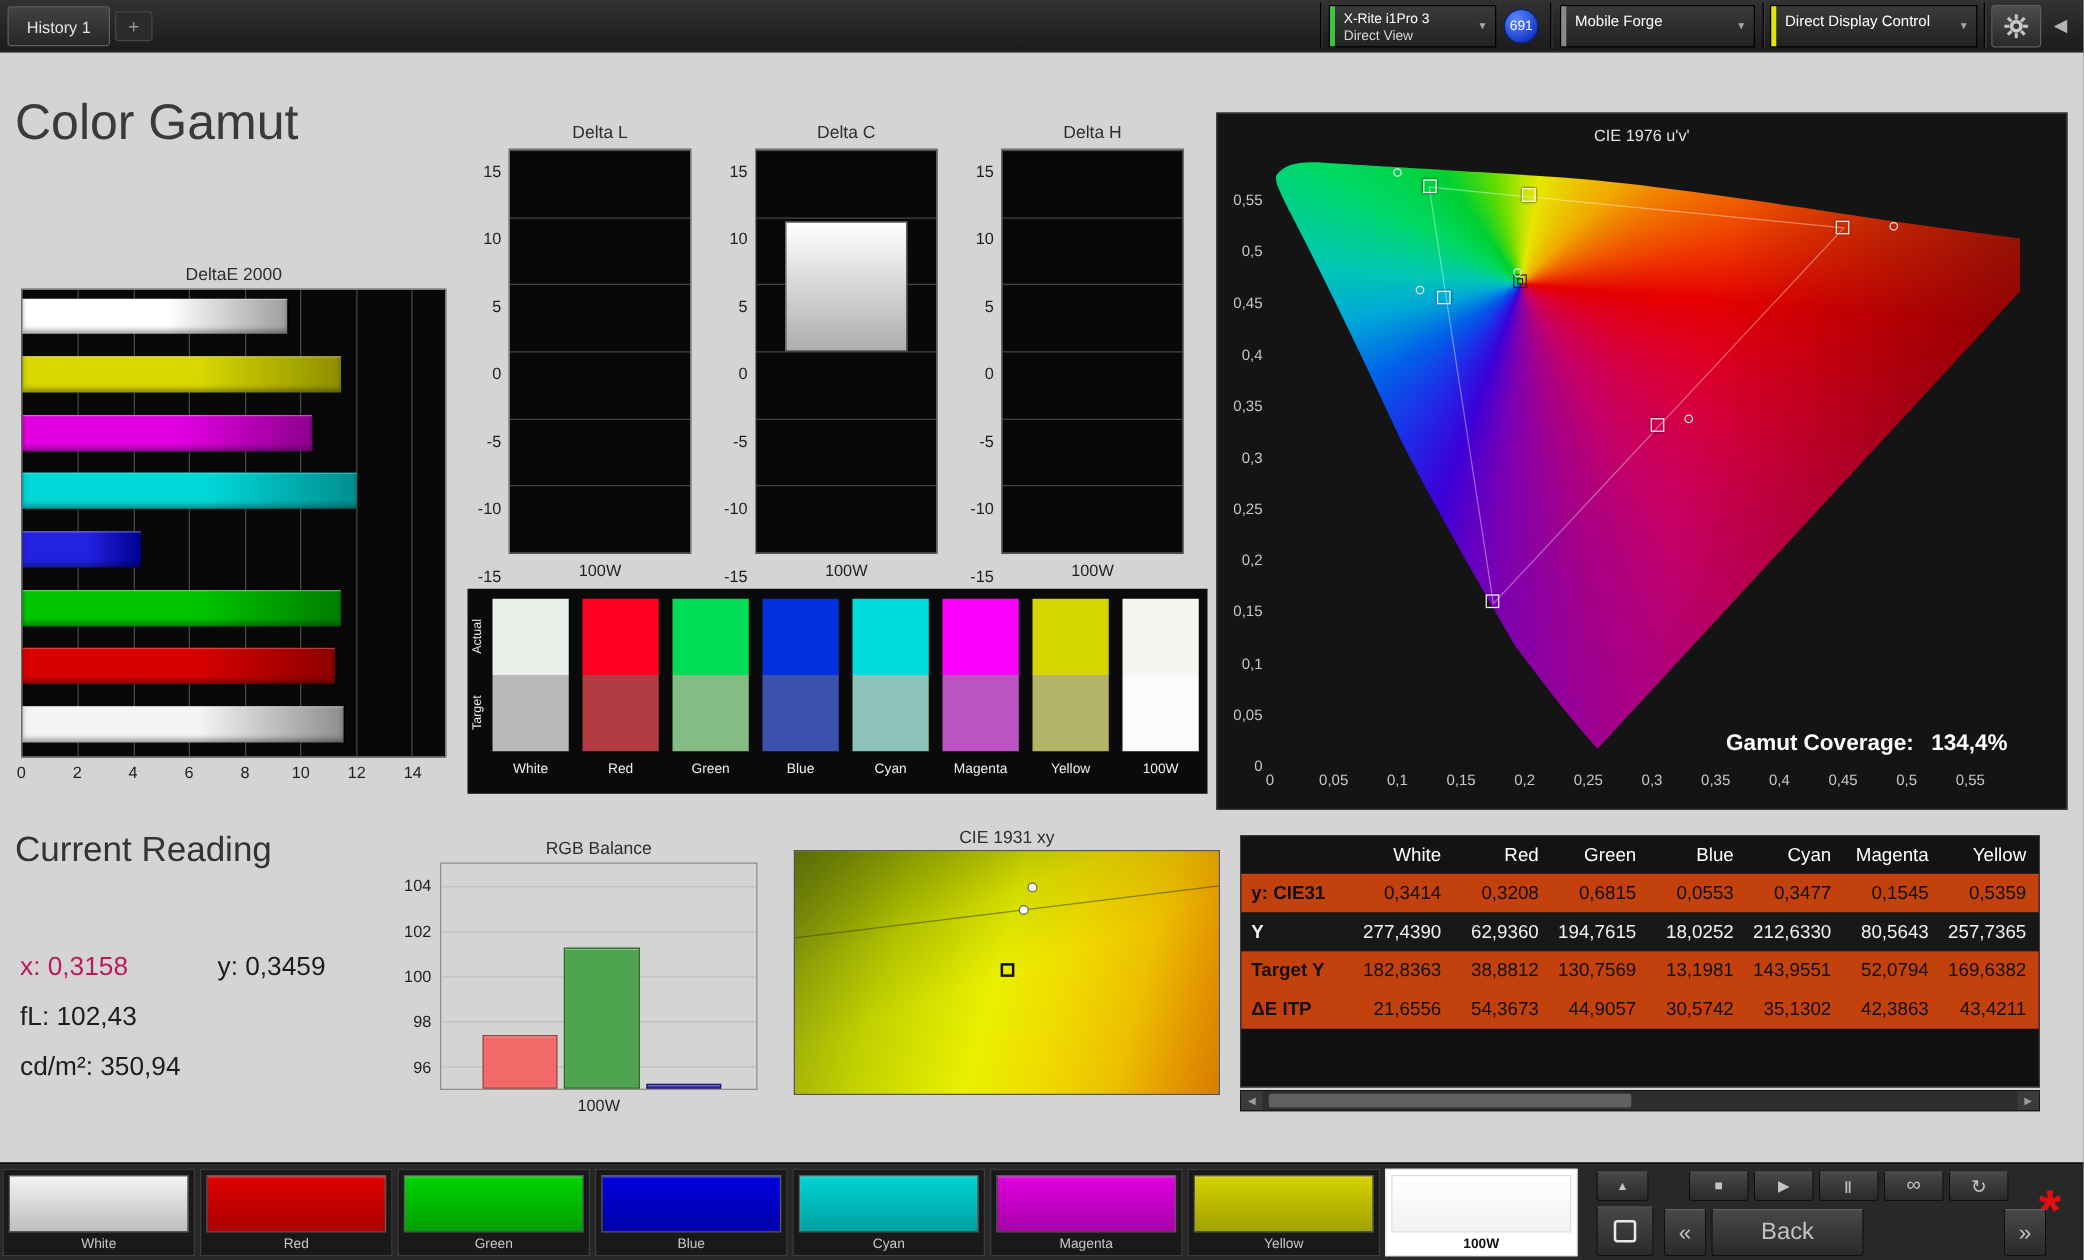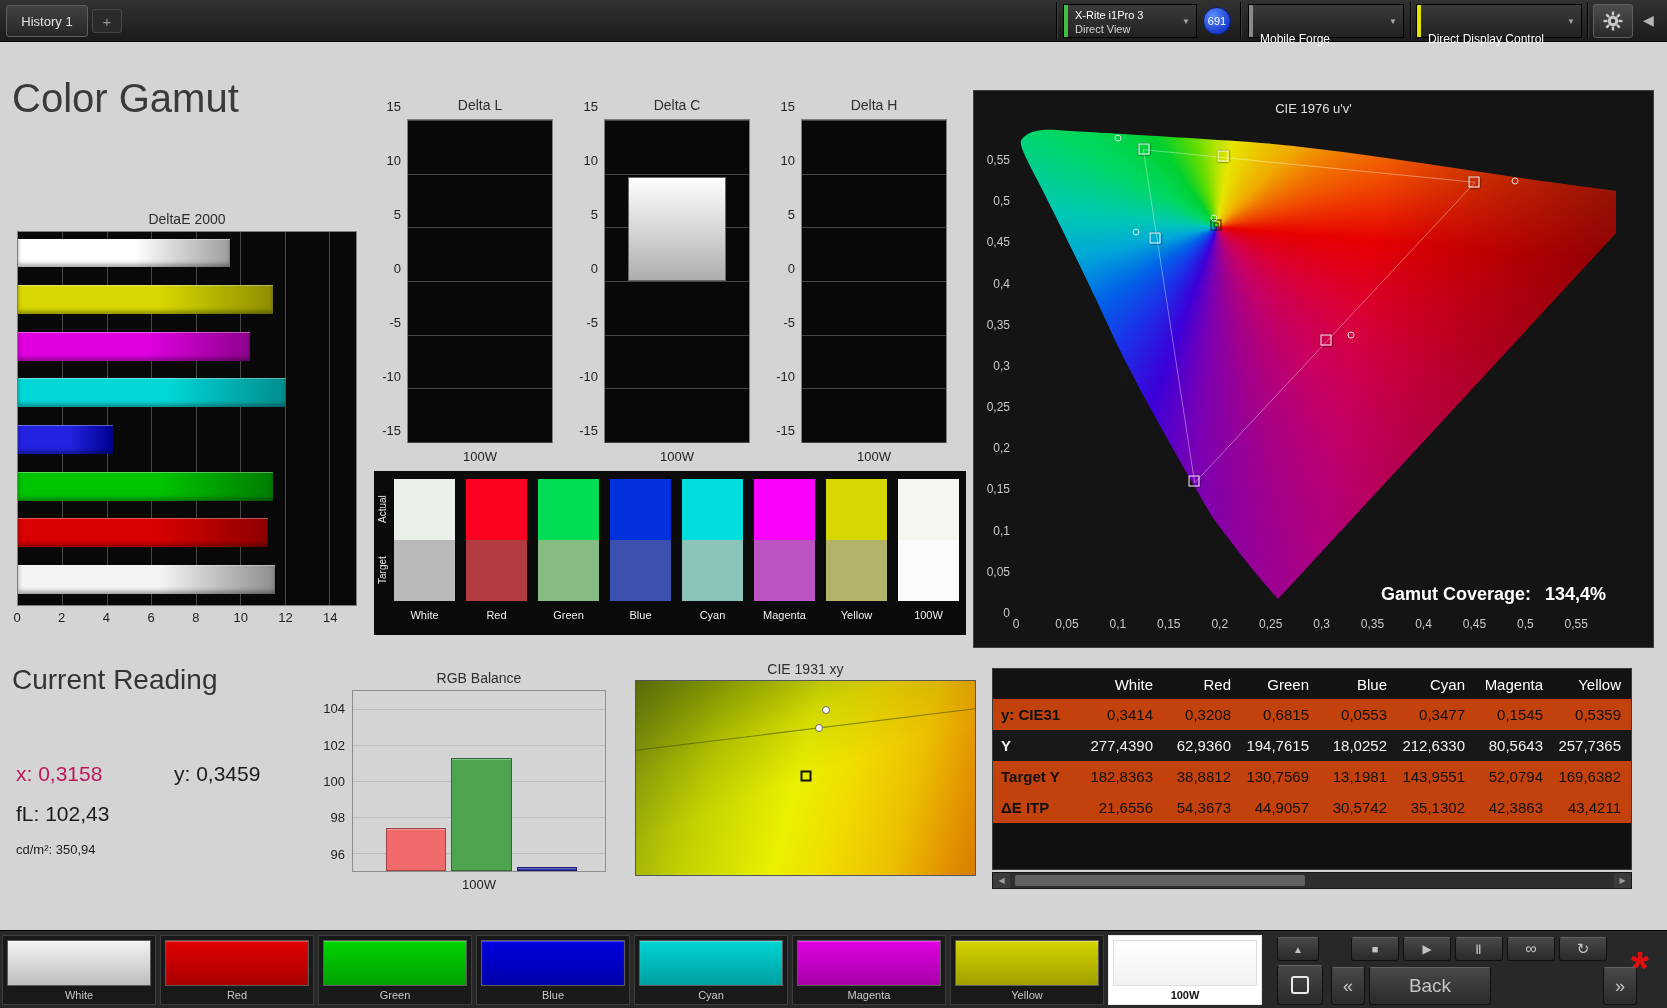--- a/index.html
+++ b/index.html
@@ -14,44 +14,44 @@
   .sep1{left:1056px}.sep2{left:1240px}.sep3{left:1410px}.sep4{left:1587px}
   .dropdown{position:absolute;top:4px;height:34px;background:linear-gradient(#3b3b3b,#222);border:1px solid #000;cursor:pointer;}
   .dd-accent{position:absolute;left:0;top:0;bottom:0;width:4px;}
   .dd-arrow{position:absolute;right:6px;top:50%;transform:translateY(-50%);font-size:8px;color:#a8a8a8;}
   .dd-meter{left:1063px;width:134px;}
   .dd-l1{position:absolute;left:11px;top:4px;font-size:11px;color:#fff;white-space:nowrap;}
   .dd-l2{position:absolute;left:11px;top:18px;font-size:11px;color:#d6d6d6;white-space:nowrap;}
   .badge{position:absolute;left:1203px;top:7px;width:28px;height:28px;border-radius:50%;background:radial-gradient(circle at 35% 30%,#5b8cff,#1637c8 75%);border:1px solid #0c1f7a;color:#fff;font-size:11px;display:flex;align-items:center;justify-content:center;}
   .dd-source{left:1248px;width:156px;}
   .dd-display{left:1416px;width:166px;}
-  .dd-label{position:absolute;left:11px;top:5px;font-size:12px;color:#fff;white-space:nowrap;margin-top:22px;}
+  .dd-label{position:absolute;left:11px;top:5px;font-size:12px;color:#fff;white-space:nowrap;}
   .gearbtn{position:absolute;left:1593px;top:4px;width:40px;height:34px;background:linear-gradient(#4d4d4d,#2a2a2a);border:1px solid #5e5e5e;border-radius:3px;display:flex;align-items:center;justify-content:center;cursor:pointer;}
   .collapse{position:absolute;left:1643px;top:12px;color:#b4b4b4;font-size:14px;}
 
   
   .page-title{position:absolute;left:12px;top:76px;font-size:40px;font-weight:300;color:#3a3a3a;}
   .cr-title{position:absolute;left:12px;top:664px;font-size:28px;font-weight:400;color:#333;}
   .cr-x{position:absolute;left:16px;top:762px;font-size:21px;color:#be185d;}
   .cr-y{position:absolute;left:174px;top:762px;font-size:21px;color:#1c1c1c;}
   .cr-fl{position:absolute;left:16px;top:802px;font-size:21px;color:#1c1c1c;}
-  .cr-cd{position:absolute;left:16px;top:842px;font-size:13px;color:#1c1c1c;}
+  .cr-cd{position:absolute;left:16px;top:842px;font-size:21px;color:#1c1c1c;}
 
   
   .de-title{position:absolute;left:17px;top:211px;width:340px;text-align:center;font-size:14px;color:#2e2e2e;}
   .de-plot{position:absolute;left:17px;top:231px;width:340px;height:375px;background:#080808;border:1px solid #7d7d7d;}
   .de-xticks{position:absolute;left:17px;top:610px;width:340px;height:16px;}
   .tickx{position:absolute;top:0;transform:translateX(-50%);font-size:13px;color:#1f1f1f;}
   .vgrid{position:absolute;top:0;bottom:0;width:1px;background:#474747;}
   .debar{position:absolute;left:0;box-shadow:inset 0 1px 0 rgba(255,255,255,.35), inset 0 -3px 4px rgba(0,0,0,.35);border-right:1px solid #000;}
 
   
   .ds-title{position:absolute;top:97px;width:146px;text-align:center;font-size:14px;color:#2e2e2e;}
   .ds-plot{position:absolute;top:119px;width:146px;height:324px;background:#080808;border:1px solid #7d7d7d;}
-  .ds-yticks{position:absolute;top:106px;width:32px;height:324px;}
+  .ds-yticks{position:absolute;top:137px;width:32px;height:324px;}
   .ds-xlabel{position:absolute;top:449px;width:146px;text-align:center;font-size:13px;color:#1f1f1f;}
   .dl-t,.dl-p,.dl-x{left:407px}.dl-y{left:372px}
   .dc-t,.dc-p,.dc-x{left:604px}.dc-y{left:569px}
   .dh-t,.dh-p,.dh-x{left:801px}.dh-y{left:766px}
   .ticky{position:absolute;right:3px;transform:translateY(-50%);font-size:13px;color:#1f1f1f;}
   .hgrid{position:absolute;left:0;right: 0;height:1px;background:#454545;}
   .dcbar{position:absolute;left:16%;width:68%;background:linear-gradient(#ffffff,#aeaeae);border:1px solid #6a6a6a;}
 
   
   .swatch-strip{position:absolute;left:374px;top:471px;width:592px;height:164px;background:#0a0a0a;}

